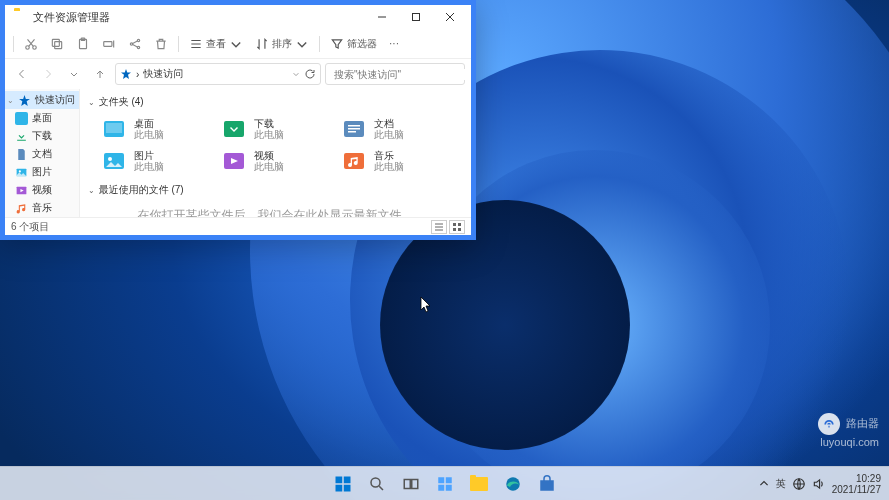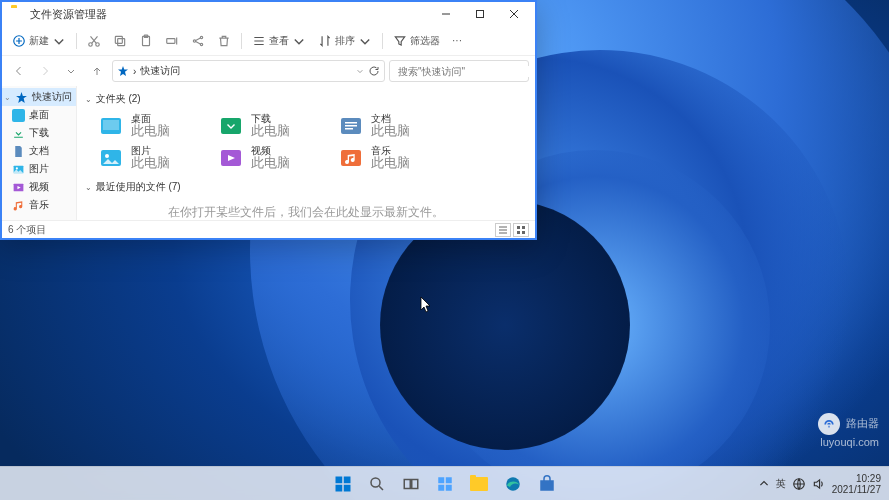--- a/index.html
+++ b/index.html
@@ -13,21 +13,21 @@
 .s1{width:700px;height:700px;top:-100px;left:250px;background:radial-gradient(circle at 30% 30%,#5ba8ff 0%,#2d6dd6 40%,transparent 70%);transform:rotate(15deg);}
 .s2{width:500px;height:500px;top:50px;left:350px;background:radial-gradient(circle at 40% 40%,#4a95f5 0%,#1a52b8 50%,transparent 75%);transform:rotate(-20deg);}
 .s3{width:350px;height:350px;top:150px;left:420px;background:radial-gradient(circle at 50% 50%,#6bb5ff 0%,#2460c5 60%,transparent 80%);}
 .s4{width:250px;height:250px;top:200px;left:380px;background:radial-gradient(circle at 50% 50%,#0a2e6b 0%,#041d48 70%,transparent 90%);}
 
 .watermark { position:absolute; right:10px; bottom:50px; color:rgba(255,255,255,0.65); font-size:11px; text-align:right; line-height:1.4; }
 .watermark .brand{display:flex;align-items:center;gap:6px;justify-content:space-between;}
 .watermark .brand-icon{width:22px;height:22px;border-radius:50%;background:rgba(255,255,255,0.85);display:flex;align-items:center;justify-content:center;}
 
 
-.window { position:absolute; top:0; left:0; width:537px; height:240px; background:#fff; border:2px solid #3b82f6; box-shadow:0 8px 30px rgba(0,0,0,.25); display:flex; flex-direction:column; font-size:11px; color:#333; }
+.window { position:absolute; top:0; left:0; width:476px; height:240px; background:#fff; border:5px solid #3b82f6; box-shadow:0 8px 30px rgba(0,0,0,.25); display:flex; flex-direction:column; font-size:11px; color:#333; }
 .titlebar { height:24px; display:flex; align-items:center; padding:0 4px; }
 .titlebar .title-icon{width:14px;height:14px;margin:0 5px;}
 .titlebar .title{flex:0 0 auto;}
 .titlebar .spacer{flex:1;}
 .winbtn{width:34px;height:24px;display:flex;align-items:center;justify-content:center;color:#555;}
 
 .toolbar{height:30px;display:flex;align-items:center;gap:4px;padding:0 6px;border-bottom:1px solid #eee;color:#555;}
 .toolbar .tbtn{display:flex;align-items:center;gap:3px;padding:2px 4px;border-radius:3px;font-size:10px;}
 .toolbar .tbtn svg,.toolbar .tbtn .ico{width:14px;height:14px;}
 .toolbar .divider{width:1px;height:16px;background:#ddd;margin:0 2px;}
@@ -47,21 +47,21 @@
 .sb-item .ic{width:13px;height:13px;flex:0 0 13px;}
 .sb-item.sel{background:#d6ebff;}
 
 .main{flex:1;overflow:auto;padding:4px 8px;position:relative;}
 .group-h{display:flex;align-items:center;gap:4px;font-size:10px;color:#333;padding:2px 0;}
 .group-h .chev{font-size:8px;color:#666;}
 .folders{display:flex;flex-wrap:wrap;gap:4px 20px;padding:4px 0 6px 12px;}
 .folder{display:flex;align-items:center;gap:6px;width:100px;}
 .folder .fic{width:28px;height:28px;border-radius:2px;display:flex;align-items:center;justify-content:center;}
 .folder .ftxt{display:flex;flex-direction:column;font-size:10px;line-height:1.15;}
-.folder .ftxt .sub{color:#888;font-size:13px;}
+.folder .ftxt .sub{color:#888;font-size:10px;}
 .empty{color:#999;font-size:12px;text-align:center;padding:8px 0;}
 .status{height:18px;border-top:1px solid #eee;display:flex;align-items:center;justify-content:space-between;padding:0 6px;font-size:10px;color:#555;}
 .status .viewbtns{display:flex;gap:2px;}
 .status .vb{width:16px;height:14px;border:1px solid #ccc;display:flex;align-items:center;justify-content:center;}
 
 
 .taskbar{position:absolute;left:0;right:0;bottom:0;height:34px;background:rgba(235,240,248,.85);backdrop-filter:blur(4px);display:flex;align-items:center;border-top:1px solid rgba(0,0,0,.08);}
 .taskbar .center{position:absolute;left:50%;transform:translateX(-50%);display:flex;gap:4px;}
 .tb-item{width:30px;height:30px;display:flex;align-items:center;justify-content:center;border-radius:4px;}
 .taskbar .tray{margin-left:auto;display:flex;align-items:center;gap:6px;padding:0 8px;font-size:10px;color:#333;}
@@ -111,30 +111,20 @@
         </svg>
       </div>
     <div class="winbtn close">
         <svg width="10" height="10" viewBox="0 0 10 10">
           <path d="M1 1l8 8M9 1l-8 8" stroke="#333"></path>
         </svg>
       </div>
   </div>
 
   <div class="toolbar">
-    <div class="tbtn">
-      <svg class="ico" viewBox="0 0 24 24" fill="none" stroke="#0067c0" stroke-width="2">
-          <circle cx="12" cy="12" r="9"></circle>
-          <path d="M12 7v10M7 12h10"></path>
-        </svg>
-      <span>新建</span>
-      <svg width="8" height="8" viewBox="0 0 10 10">
-          <path d="M2 4l3 3 3-3" fill="none" stroke="#555"></path>
-        </svg>
-    </div>
     <div class="divider"></div>
     <div class="tbtn">
         <svg class="ico" viewBox="0 0 24 24" fill="none" stroke="#888" stroke-width="2">
           <circle cx="6" cy="18" r="3"></circle>
           <circle cx="18" cy="18" r="3"></circle>
           <path d="M8 16L18 4M16 16L6 4"></path>
         </svg>
       </div>
     <div class="tbtn">
         <svg class="ico" viewBox="0 0 24 24" fill="none" stroke="#888" stroke-width="2">
@@ -289,21 +279,21 @@
           <span>音乐</span>
         </div>
       <div style="height:6px"></div>
       <div class="sb-item top"></div>
 
     </div>
 
     <div class="main">
       <div class="group-h">
           <span class="chev">⌄</span>
-          <span>文件夹 (2)</span>
+          <span>文件夹 (4)</span>
         </div>
       <div class="folders" id="folders">
           <div class="folder">
             <div class="fic">
               <svg width="28" height="28" viewBox="0 0 28 28">
                 <rect x="4" y="6" width="20" height="16" rx="2" fill="#2fb5e8"></rect>
                 <rect x="6" y="8" width="16" height="10" fill="#fff" opacity=".3"></rect>
               </svg>
             </div>
             <div class="ftxt">

